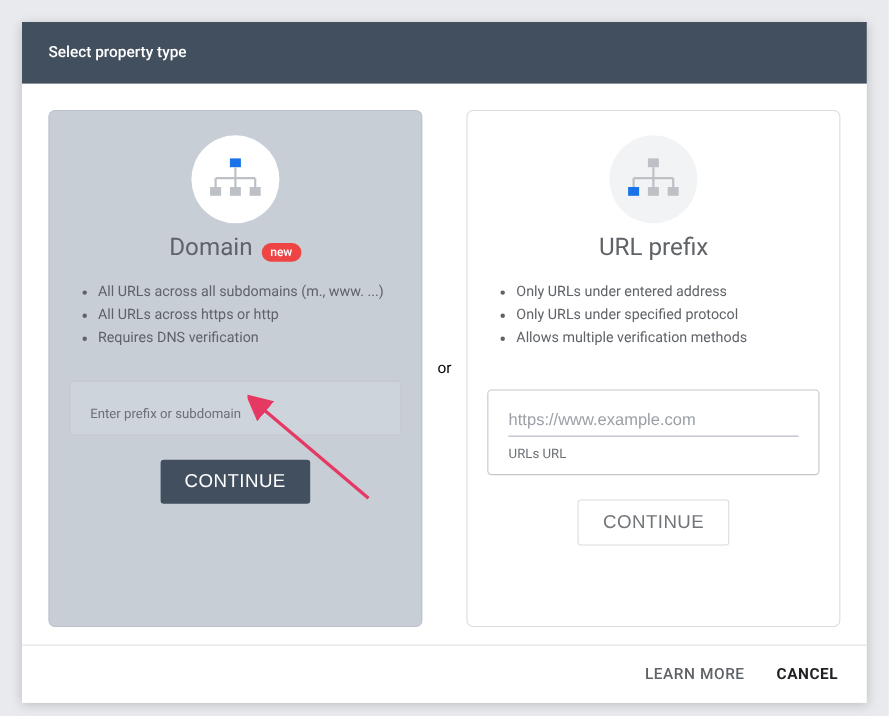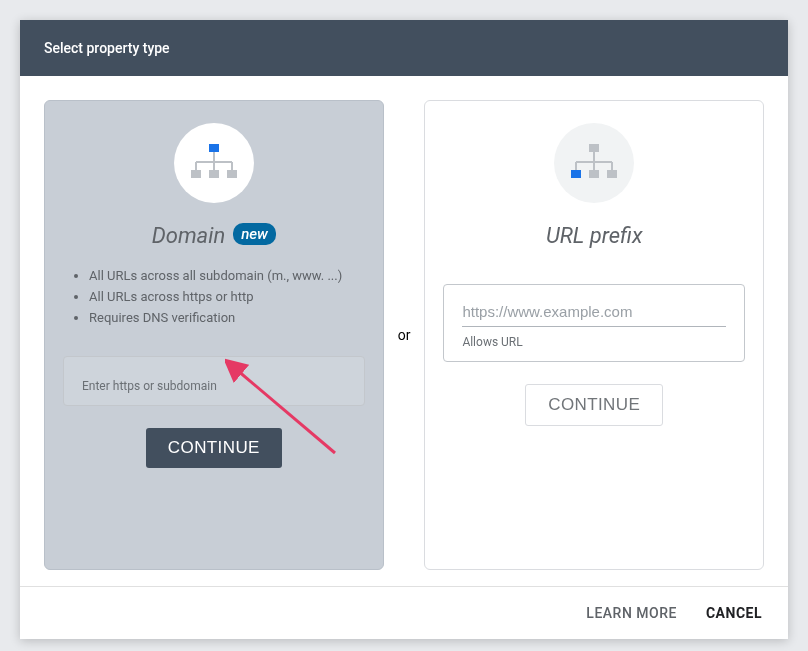--- a/index.html
+++ b/index.html
@@ -55,34 +55,33 @@
     border-radius: 50%;
     background: #fff;
     display: flex;
     align-items: center;
     justify-content: center;
     margin-top: 4px;
   }
   .card:not(.card-selected) .icon-circle { background: #f1f3f4; }
   .card-title-row {
     display: flex;
-    align-items: flex-start;
+    align-items: flex-end;
     gap: 8px;
-    margin-top: 20px;
-    font-style: italic;
+    margin-top: 10px;
   }
   .card-title {
     font-size: 22px;
     font-weight: 400;
     color: #5f6368;
   }
   .badge-new {
-    background: #0369a1;
+    background: #ef4444;
     color: #fff;
-    font-size: 15px;
+    font-size: 11px;
     font-weight: 500;
     padding: 2px 8px;
     border-radius: 10px;
   }
   .bullets {
     list-style: disc;
     padding-left: 26px;
     margin-top: 18px;
     width: 100%;
     color: #5f6368;
@@ -181,26 +180,26 @@
           <rect x="3" y="28" width="10" height="8" fill="#bdc1c6"></rect>
           <rect x="21" y="28" width="10" height="8" fill="#bdc1c6"></rect>
           <rect x="39" y="28" width="10" height="8" fill="#bdc1c6"></rect>
         </svg>
       </div>
       <div class="card-title-row">
         <span class="card-title">Domain</span>
         <span class="badge-new">new</span>
       </div>
       <ul class="bullets">
-        <li>All URLs across all subdomain (m., www. ...)</li>
+        <li>All URLs across all subdomains (m., www. ...)</li>
         <li>All URLs across https or http</li>
         <li>Requires DNS verification</li>
       </ul>
       <div class="input-box">
-        <div class="input-hint">Enter https or subdomain</div>
+        <div class="input-hint">Enter prefix or subdomain</div>
       </div>
       <button class="continue-btn btn-primary">CONTINUE</button>
     </div>
 
     <div class="or-sep">or</div>
 
     <div class="card">
       <div class="icon-circle">
         <svg width="52" height="42" viewBox="0 0 52 42">
           <rect x="21" y="2" width="10" height="8" fill="#bdc1c6"></rect>
@@ -210,23 +209,28 @@
           <line x1="26" y1="20" x2="26" y2="28" stroke="#bdc1c6" stroke-width="2"></line>
           <line x1="44" y1="20" x2="44" y2="28" stroke="#bdc1c6" stroke-width="2"></line>
           <rect x="3" y="28" width="10" height="8" fill="#1a73e8"></rect>
           <rect x="21" y="28" width="10" height="8" fill="#bdc1c6"></rect>
           <rect x="39" y="28" width="10" height="8" fill="#bdc1c6"></rect>
         </svg>
       </div>
       <div class="card-title-row">
         <span class="card-title">URL prefix</span>
       </div>
+      <ul class="bullets">
+        <li>Only URLs under entered address</li>
+        <li>Only URLs under specified protocol</li>
+        <li>Allows multiple verification methods</li>
+      </ul>
       <div class="input-box">
         <input type="text" class="text-input" placeholder="https://www.example.com" style="">
-        <div class="input-hint">Allows URL</div>
+        <div class="input-hint">URLs URL</div>
       </div>
       <button class="continue-btn btn-secondary">CONTINUE</button>
     </div>
 
   </div>
 
   <div class="modal-footer">
     <span class="footer-link">LEARN MORE</span>
     <span class="footer-link cancel">CANCEL</span>
   </div>

